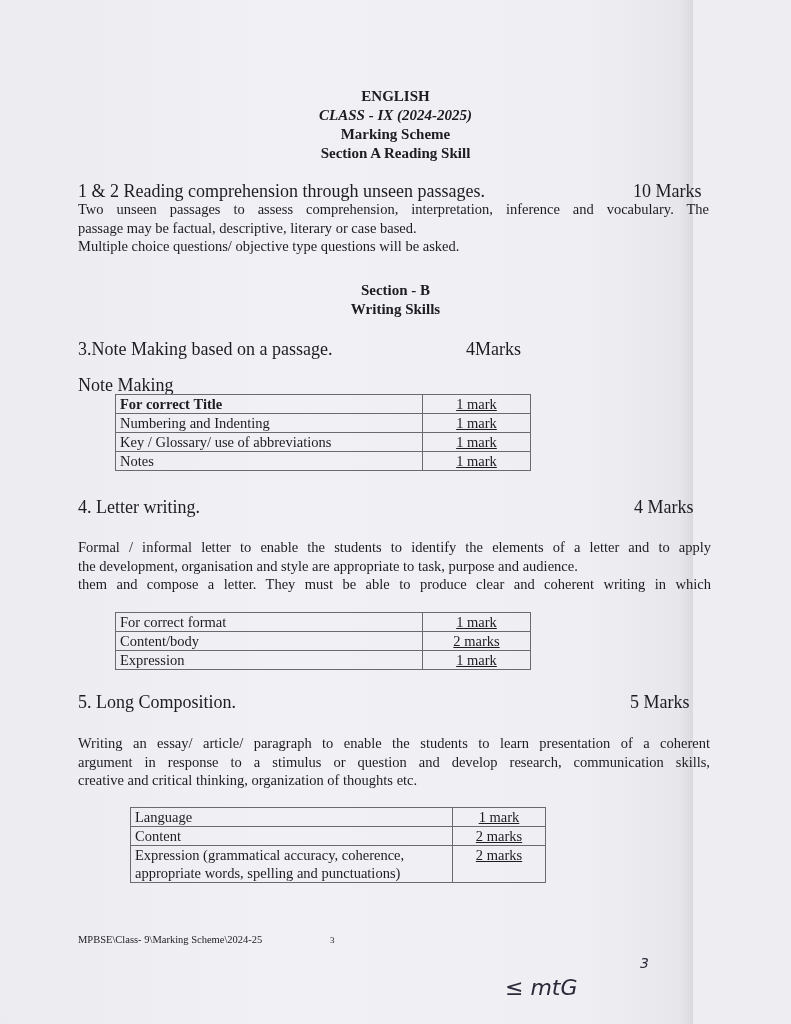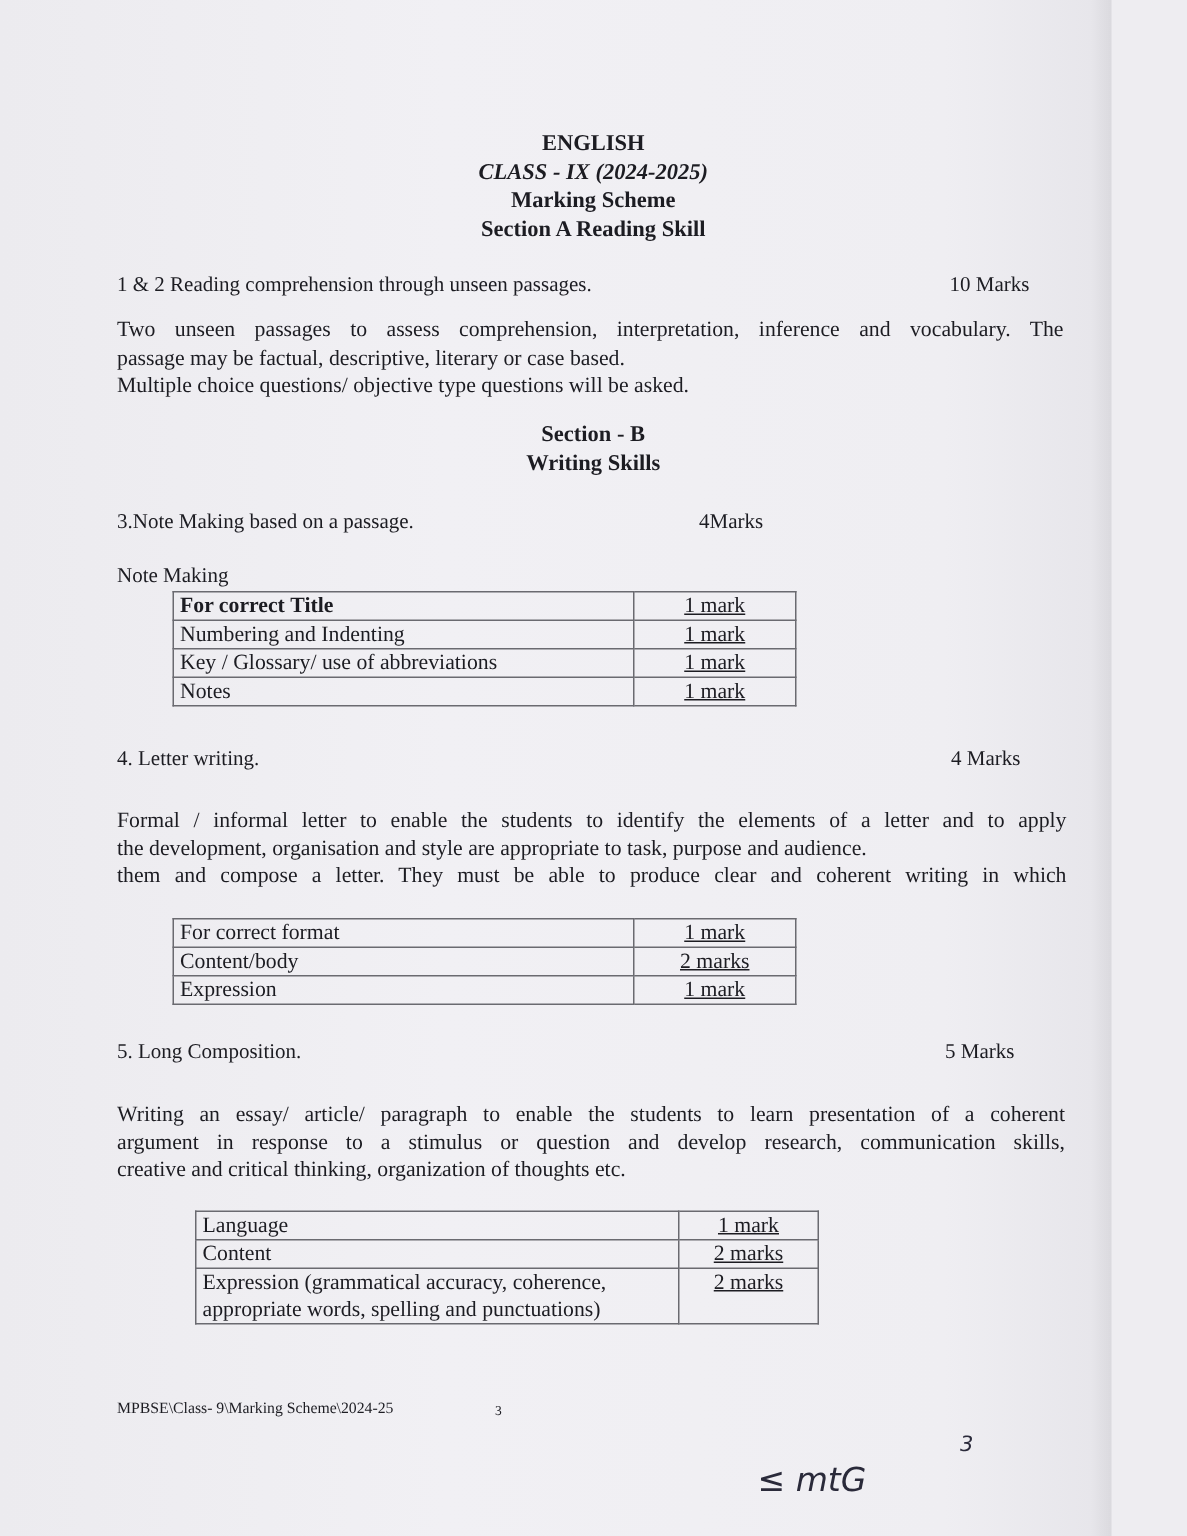--- a/index.html
+++ b/index.html
@@ -4,24 +4,24 @@
   <style>
     html, body { margin: 0; padding: 0; }
     body {
       width: 791px; height: 1024px; overflow: hidden;
       background: #eeedf1;
       font-family: "Liberation Serif", serif;
       color: #1c1c22;
       position: relative;
     }
     .page { position: absolute; left: 0; top: 0; width: 693px; height: 1024px;
-      background: linear-gradient(90deg, #ecebef 0%, #f1f0f4 40%, #efeef2 85%, #e6e5ea 100%); padding-left: 48px; }
+      background: linear-gradient(90deg, #ecebef 0%, #f1f0f4 40%, #efeef2 85%, #e6e5ea 100%); }
     .edge { position: absolute; right: 0; top: 0; width: 14px; height: 1024px; background: linear-gradient(90deg, rgba(0,0,0,0), rgba(0,0,0,0.05)); }
     .hdr { position: absolute; left: 0; width: 791px; text-align: center; font-weight: bold; font-size: 15px; line-height: 19px; }
-    .t { position: absolute; font-size: 14px; line-height: 18px; white-space: nowrap; }
+    .t { position: absolute; font-size: 18px; line-height: 18px; white-space: nowrap; }
     .para { position: absolute; font-size: 14.5px; line-height: 18.5px; width: 630px; text-align: justify; }
     .para span.line { display: block; text-align-last: justify; white-space: nowrap; }
     .para span.last { text-align-last: left; }
     table.mk { position: absolute; border-collapse: collapse; font-size: 14.5px; }
     table.mk td { border: 1px solid #6a6a70; padding: 0 4px; line-height: 18px; height: 18px; vertical-align: top; }
     table.mk td.v { text-align: center; text-decoration: underline; }
     .footer { position: absolute; left: 78px; top: 934px; font-size: 10.5px; }
     .pgnum { position: absolute; left: 330px; top: 935px; font-size: 9px; }
     .hw { position: absolute; font-family: "DejaVu Sans", sans-serif; color: #2a2a3a; font-style: italic; }
   </style>
@@ -31,21 +31,21 @@
 <div class="page">
   <div class="edge"></div>
 
   <div class="hdr" style="top:87px;">ENGLISH</div>
   <div class="hdr" style="top:106px;font-style:italic;">CLASS - IX (2024-2025)</div>
   <div class="hdr" style="top:125px;">Marking Scheme</div>
   <div class="hdr" style="top:144px;">Section A Reading Skill</div>
 
   <div class="t" style="left:78px; top:182px;">1 &amp; 2 Reading comprehension through unseen passages.</div>
   <div class="t" style="left:633px; top:182px;">10 Marks</div>
-  <div class="para" style="left:78px; top:211px; width:631px;">
+  <div class="para" style="left:78px; top:200px; width:631px;">
     <span class="line">Two unseen passages to assess comprehension, interpretation, inference and vocabulary. The</span>
     <span class="line last">passage may be factual, descriptive, literary or case based.</span>
     <span class="line last">Multiple choice questions/ objective type questions will be asked.</span>
   </div>
 
   <div class="hdr" style="top:281px;">Section - B</div>
   <div class="hdr" style="top:300px;">Writing Skills</div>
 
   <div class="t" style="left:78px; top:340px;">3.Note Making based on a passage.</div>
   <div class="t" style="left:466px; top:340px;">4Marks</div>

